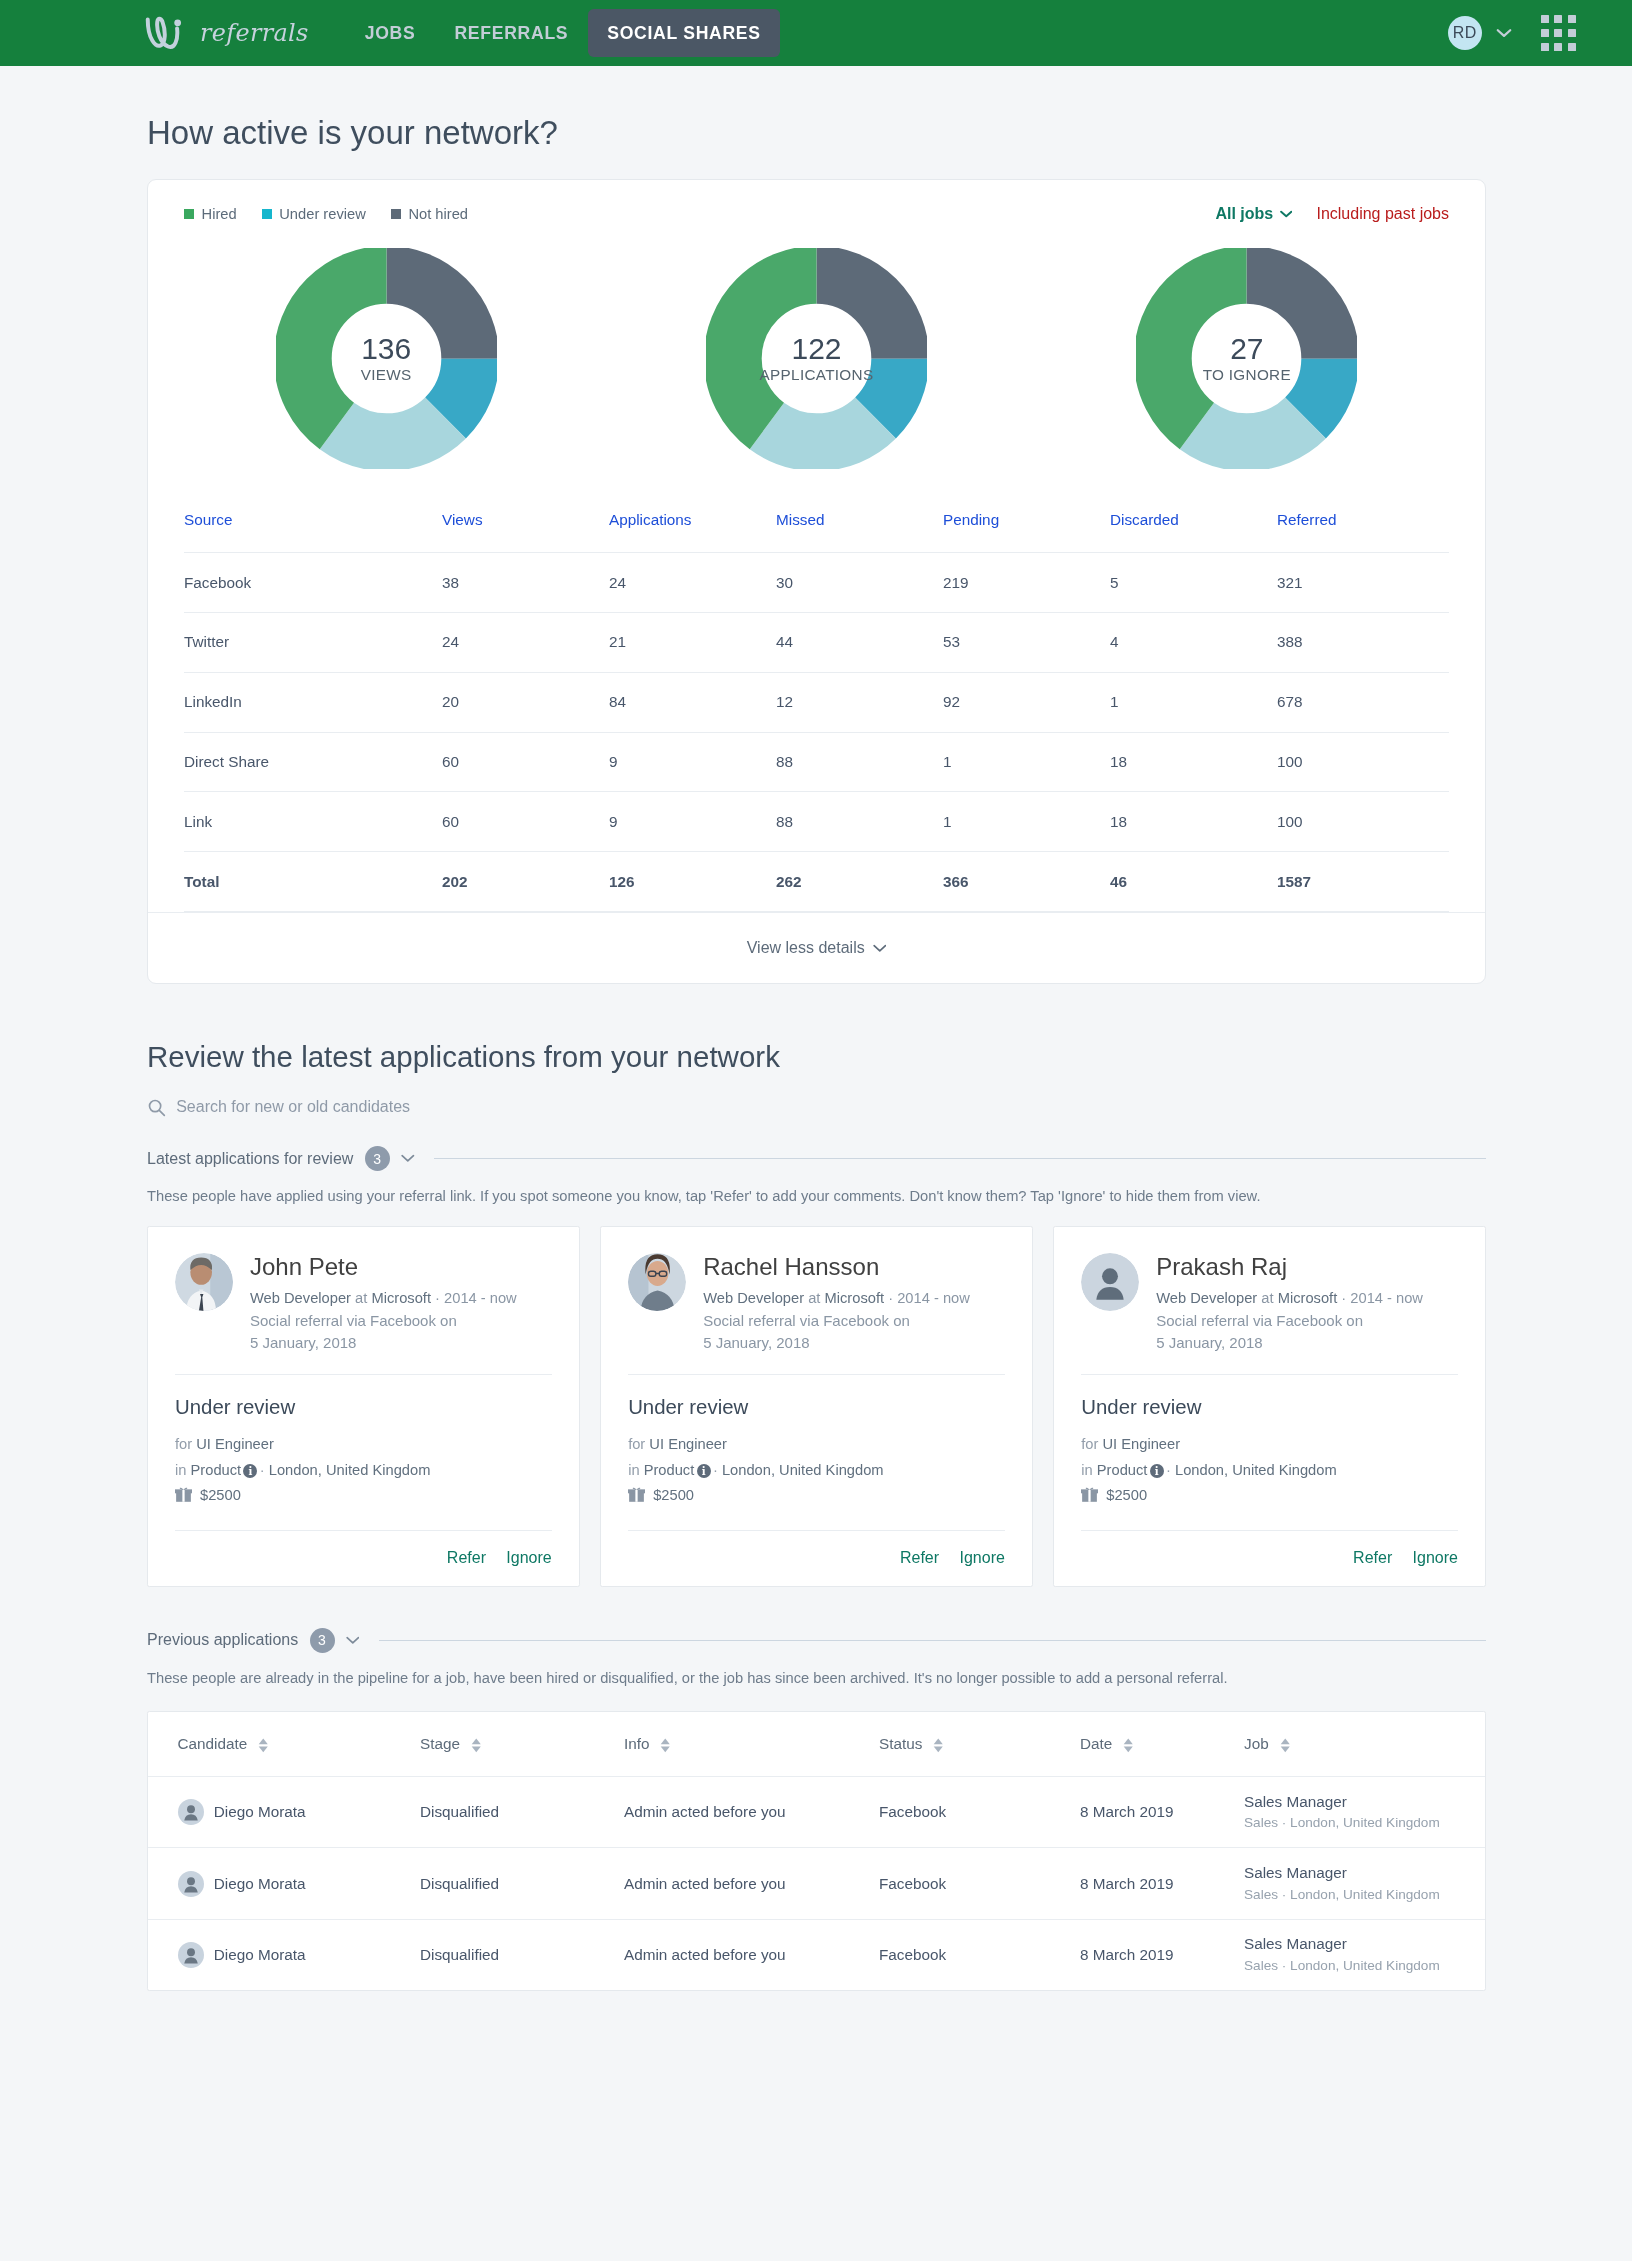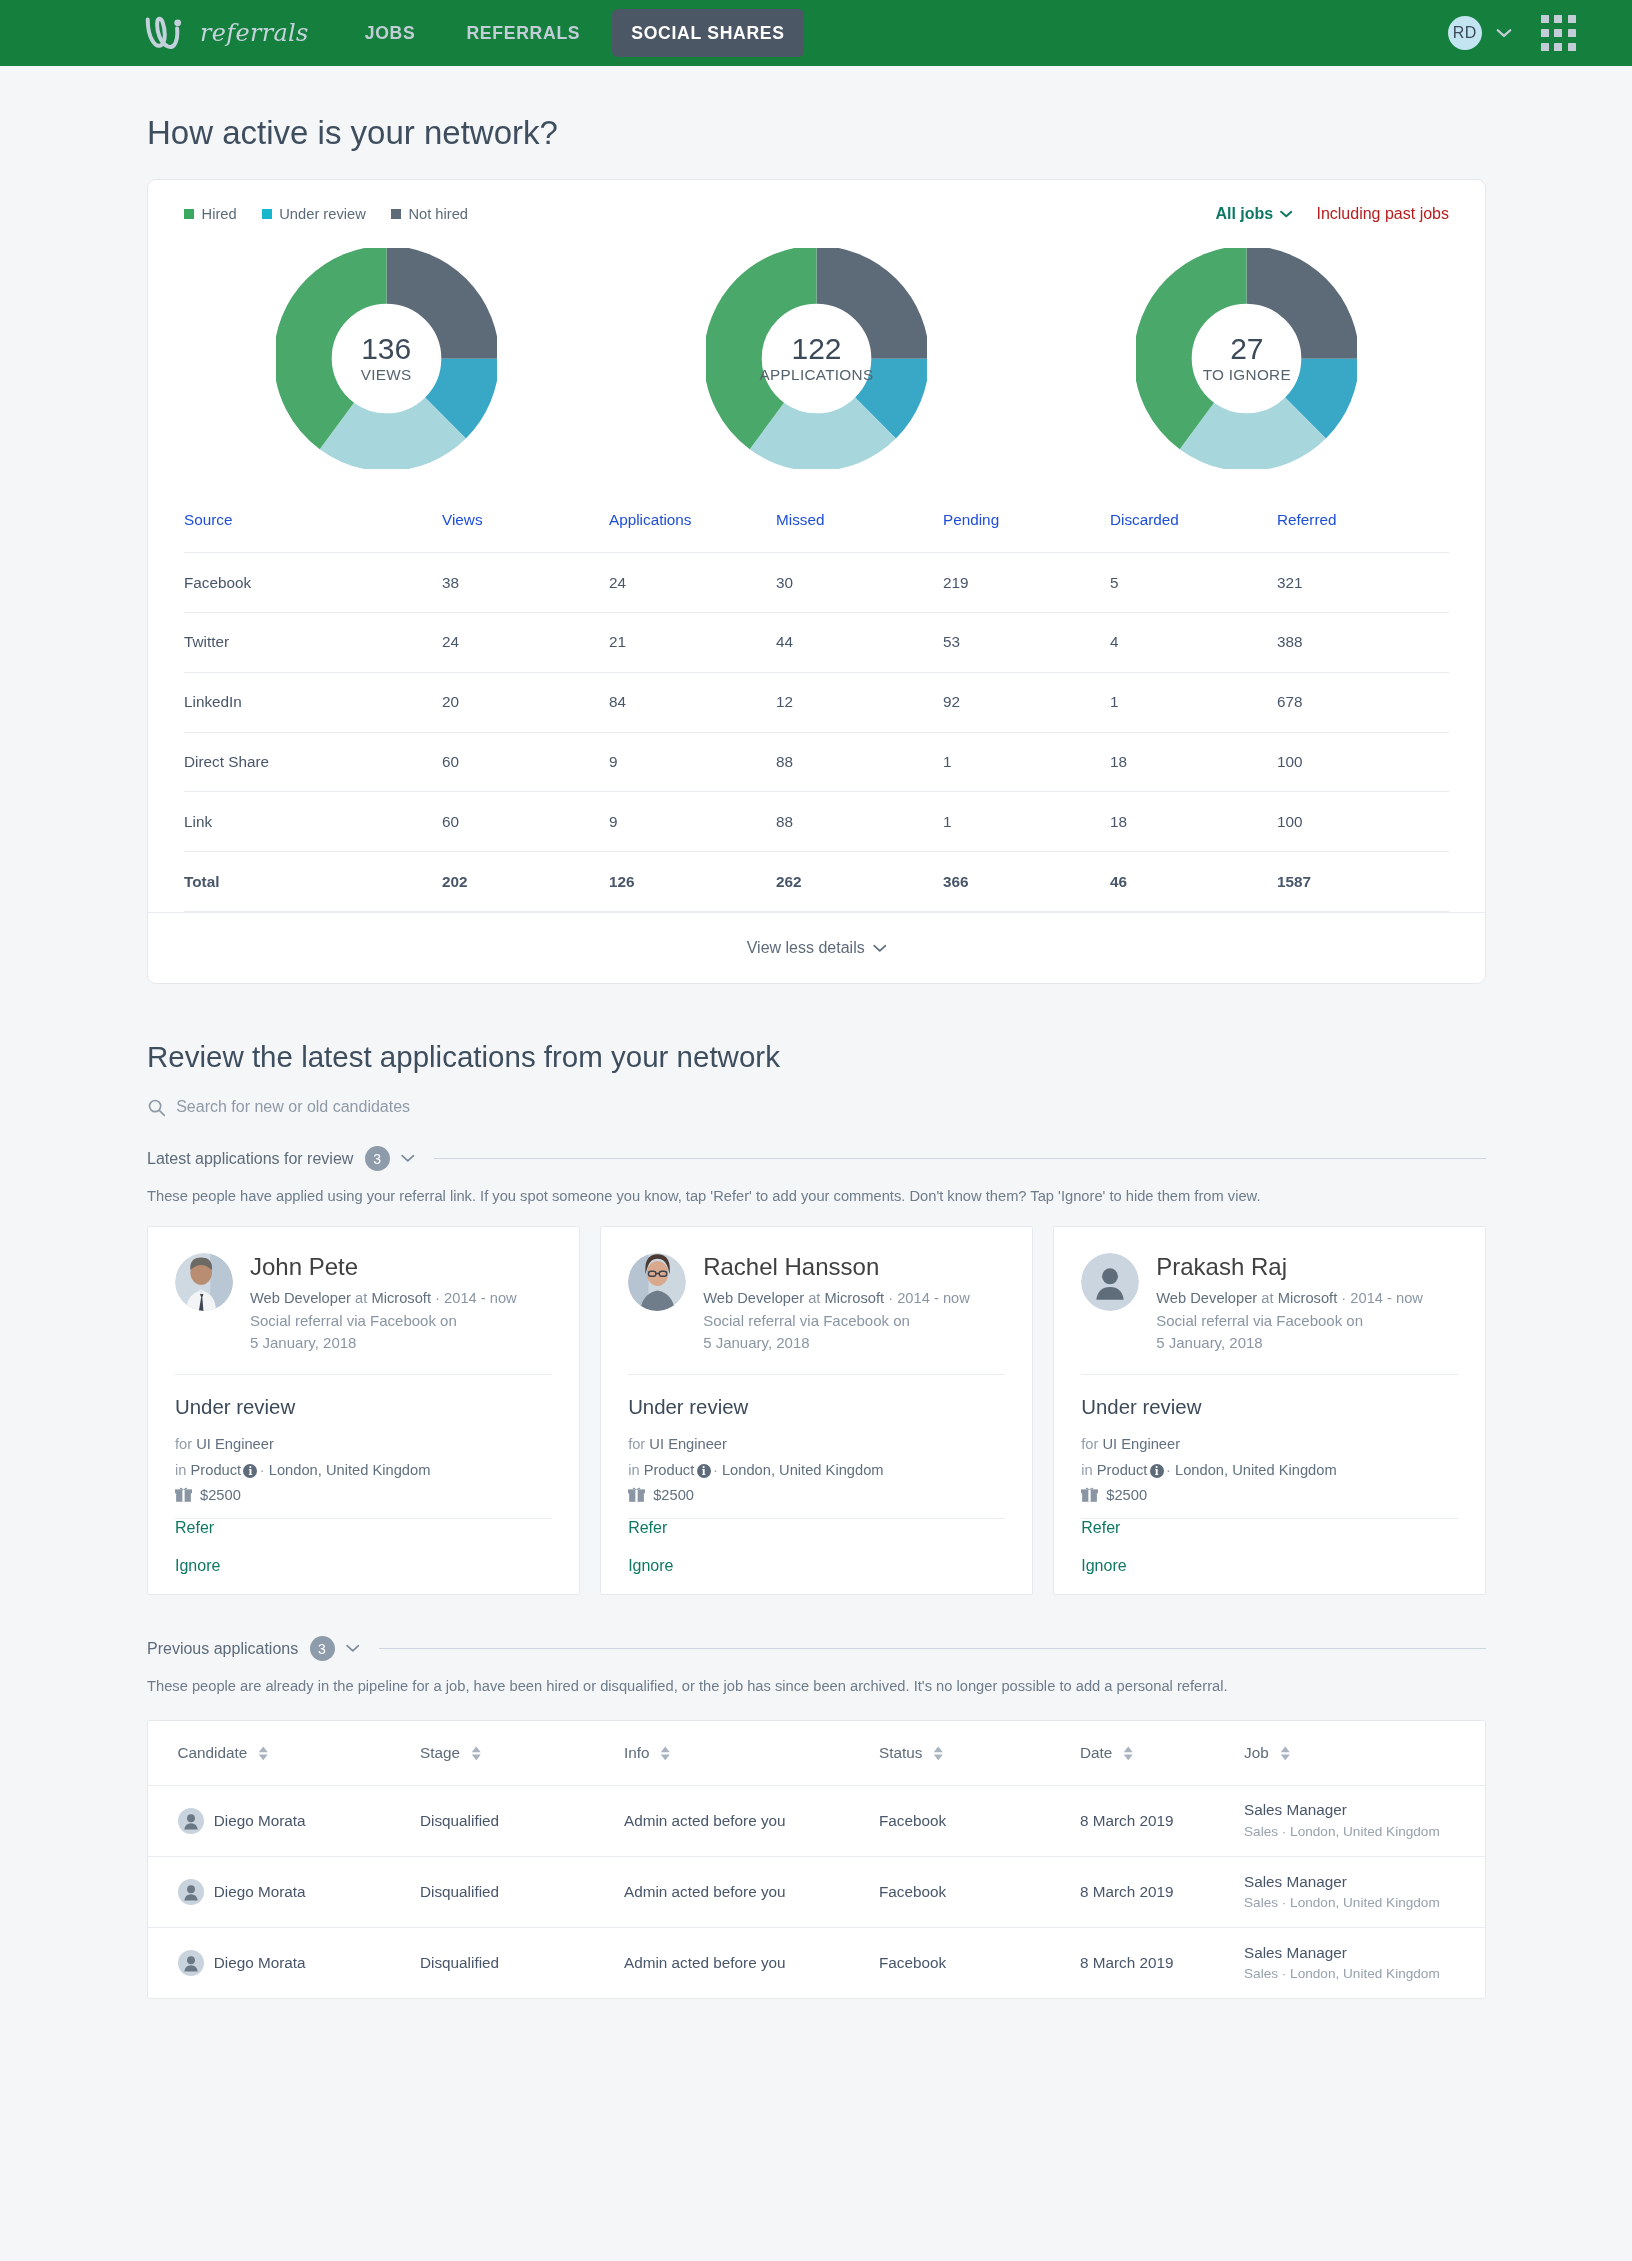--- a/index.html
+++ b/index.html
@@ -21,21 +21,21 @@
   }
   .logo-wrap { display: flex; align-items: center; gap: 8px; }
   .logo-mark { width: 49px; height: 35px; display:block; }
   .logo-text {
     font-family: "DejaVu Serif", serif;
     font-style: italic;
     font-size: 24px;
     color: #c6d2dd;
     letter-spacing: 0.3px;
   }
-  .nav { display: flex; align-items: flex-start; margin-left: 37px; gap: 13px; }
+  .nav { display: flex; align-items: flex-start; margin-left: 37px; gap: 1px; }
   .nav-item {
     font-size: 17.6px;
     font-weight: bold;
     letter-spacing: 0.7px;
     color: #c3cdd7;
     padding: 13.6px 19px;
     border-radius: 5.7px;
     cursor: pointer;
   }
   .nav-item.active { background: #4b5765; color: #ffffff; }
@@ -168,21 +168,21 @@
   .info-dot {
     display: inline-flex; align-items:center; justify-content:center;
     width: 14px; height: 14px; border-radius: 50%;
     background: #5e6b7a; color:#fff; font-size: 10.2px; font-weight: bold;
     vertical-align: middle; margin: 0 2.3px; cursor: pointer;
     font-family: "DejaVu Serif", serif;
   }
   .bounty { display: flex; align-items: center; gap: 8px; font-size: 14.7px; color: #61707f; padding-top: 3.4px;}
   .card-actions {
     display: flex; justify-content: flex-end; gap: 20.4px;
-    border-top: 0.6px solid #e9edf1; margin-top: 15px;  flex-direction: column;
+    border-top: 0.6px solid #e9edf1; margin-top: 27px; padding-top: 18px;
   }
   .act-link { font-size: 16px; color: #0e7864; cursor: pointer; }
 
   
   .prev-card { background:#ffffff; border:0.6px solid #e5e9ed; border-radius:2.3px; margin-top: 3.4px;}
   .prev-table { width: 100%; border-collapse: collapse; }
   .prev-table th {
     text-align: left; font-size: 15.3px; font-weight: normal; color: #5d6b7a;
     padding: 23px 0 23px 0;
   }

